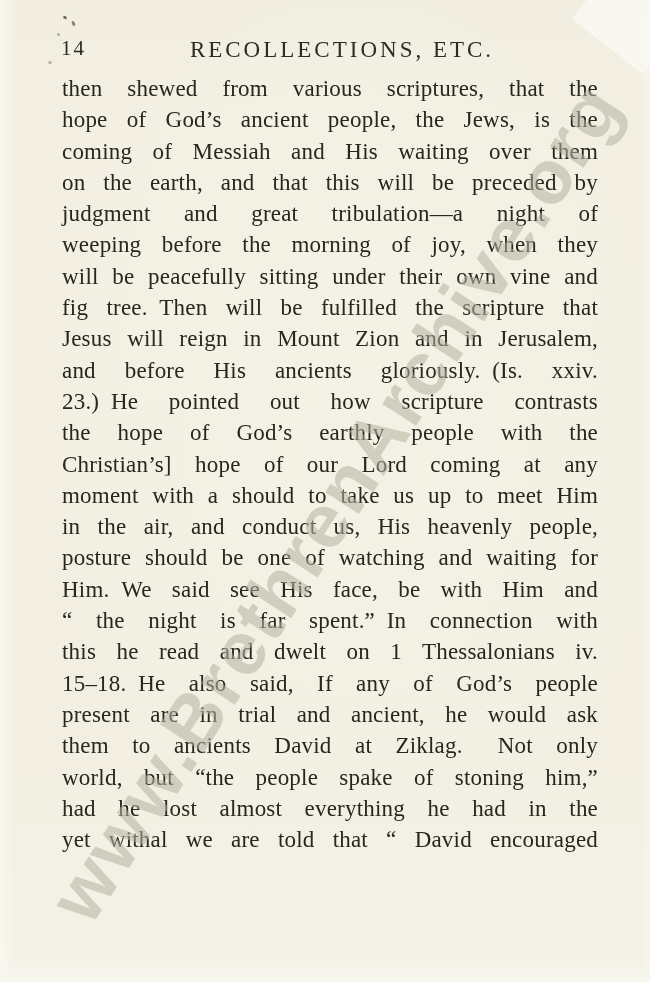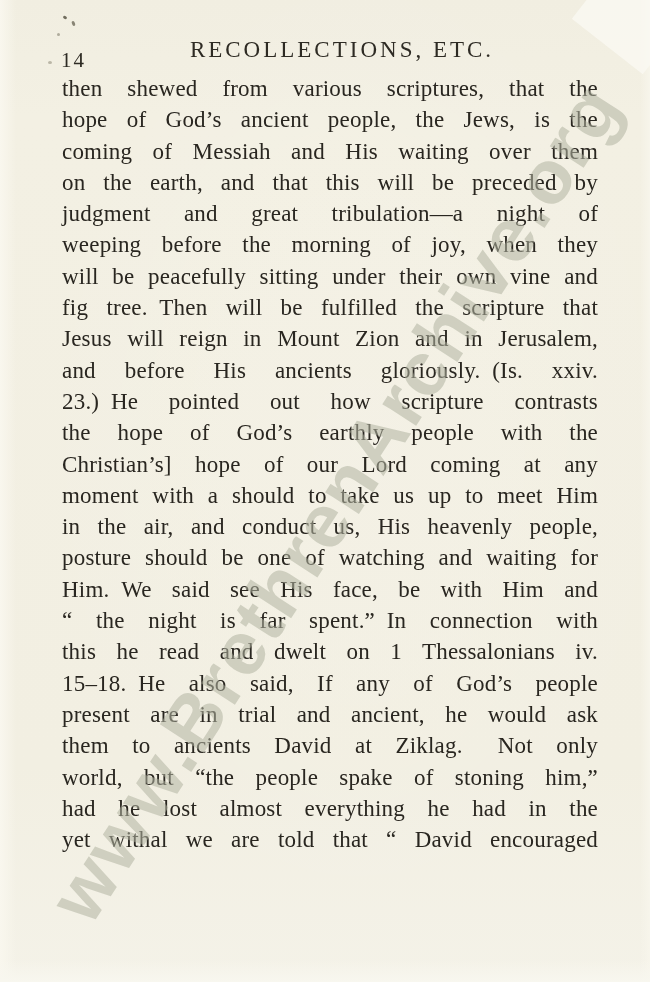--- a/index.html
+++ b/index.html
@@ -31,21 +31,21 @@
     position: absolute; right: 0; top: 0; width: 10px; height: 100%;
     background: linear-gradient(270deg, #f7f5eb 0%, rgba(247,245,235,0) 100%);
   }
   .corner-tr {
     position: absolute; right: -30px; top: -34px; width: 90px; height: 90px;
     background: #faf9f2; transform: rotate(38deg); opacity: 0.8;
   }
   
   .header { position: absolute; top: 36px; left: 0; width: 100%; height: 26px; }
   .page-number {
-    position: absolute; left: 61px; top: 12px;
+    position: absolute; left: 61px; top: 0;
     font-size: 21px; letter-spacing: 2px; color: #2e2b24; text-align: center;
   }
   .running-title {
     position: absolute; left: calc(50% + 17px); top: 1px;
     transform: translateX(-50%);
     font-size: 23px; letter-spacing: 3px; color: #2e2b24;
     white-space: nowrap;
   }
   
   .body-text {

